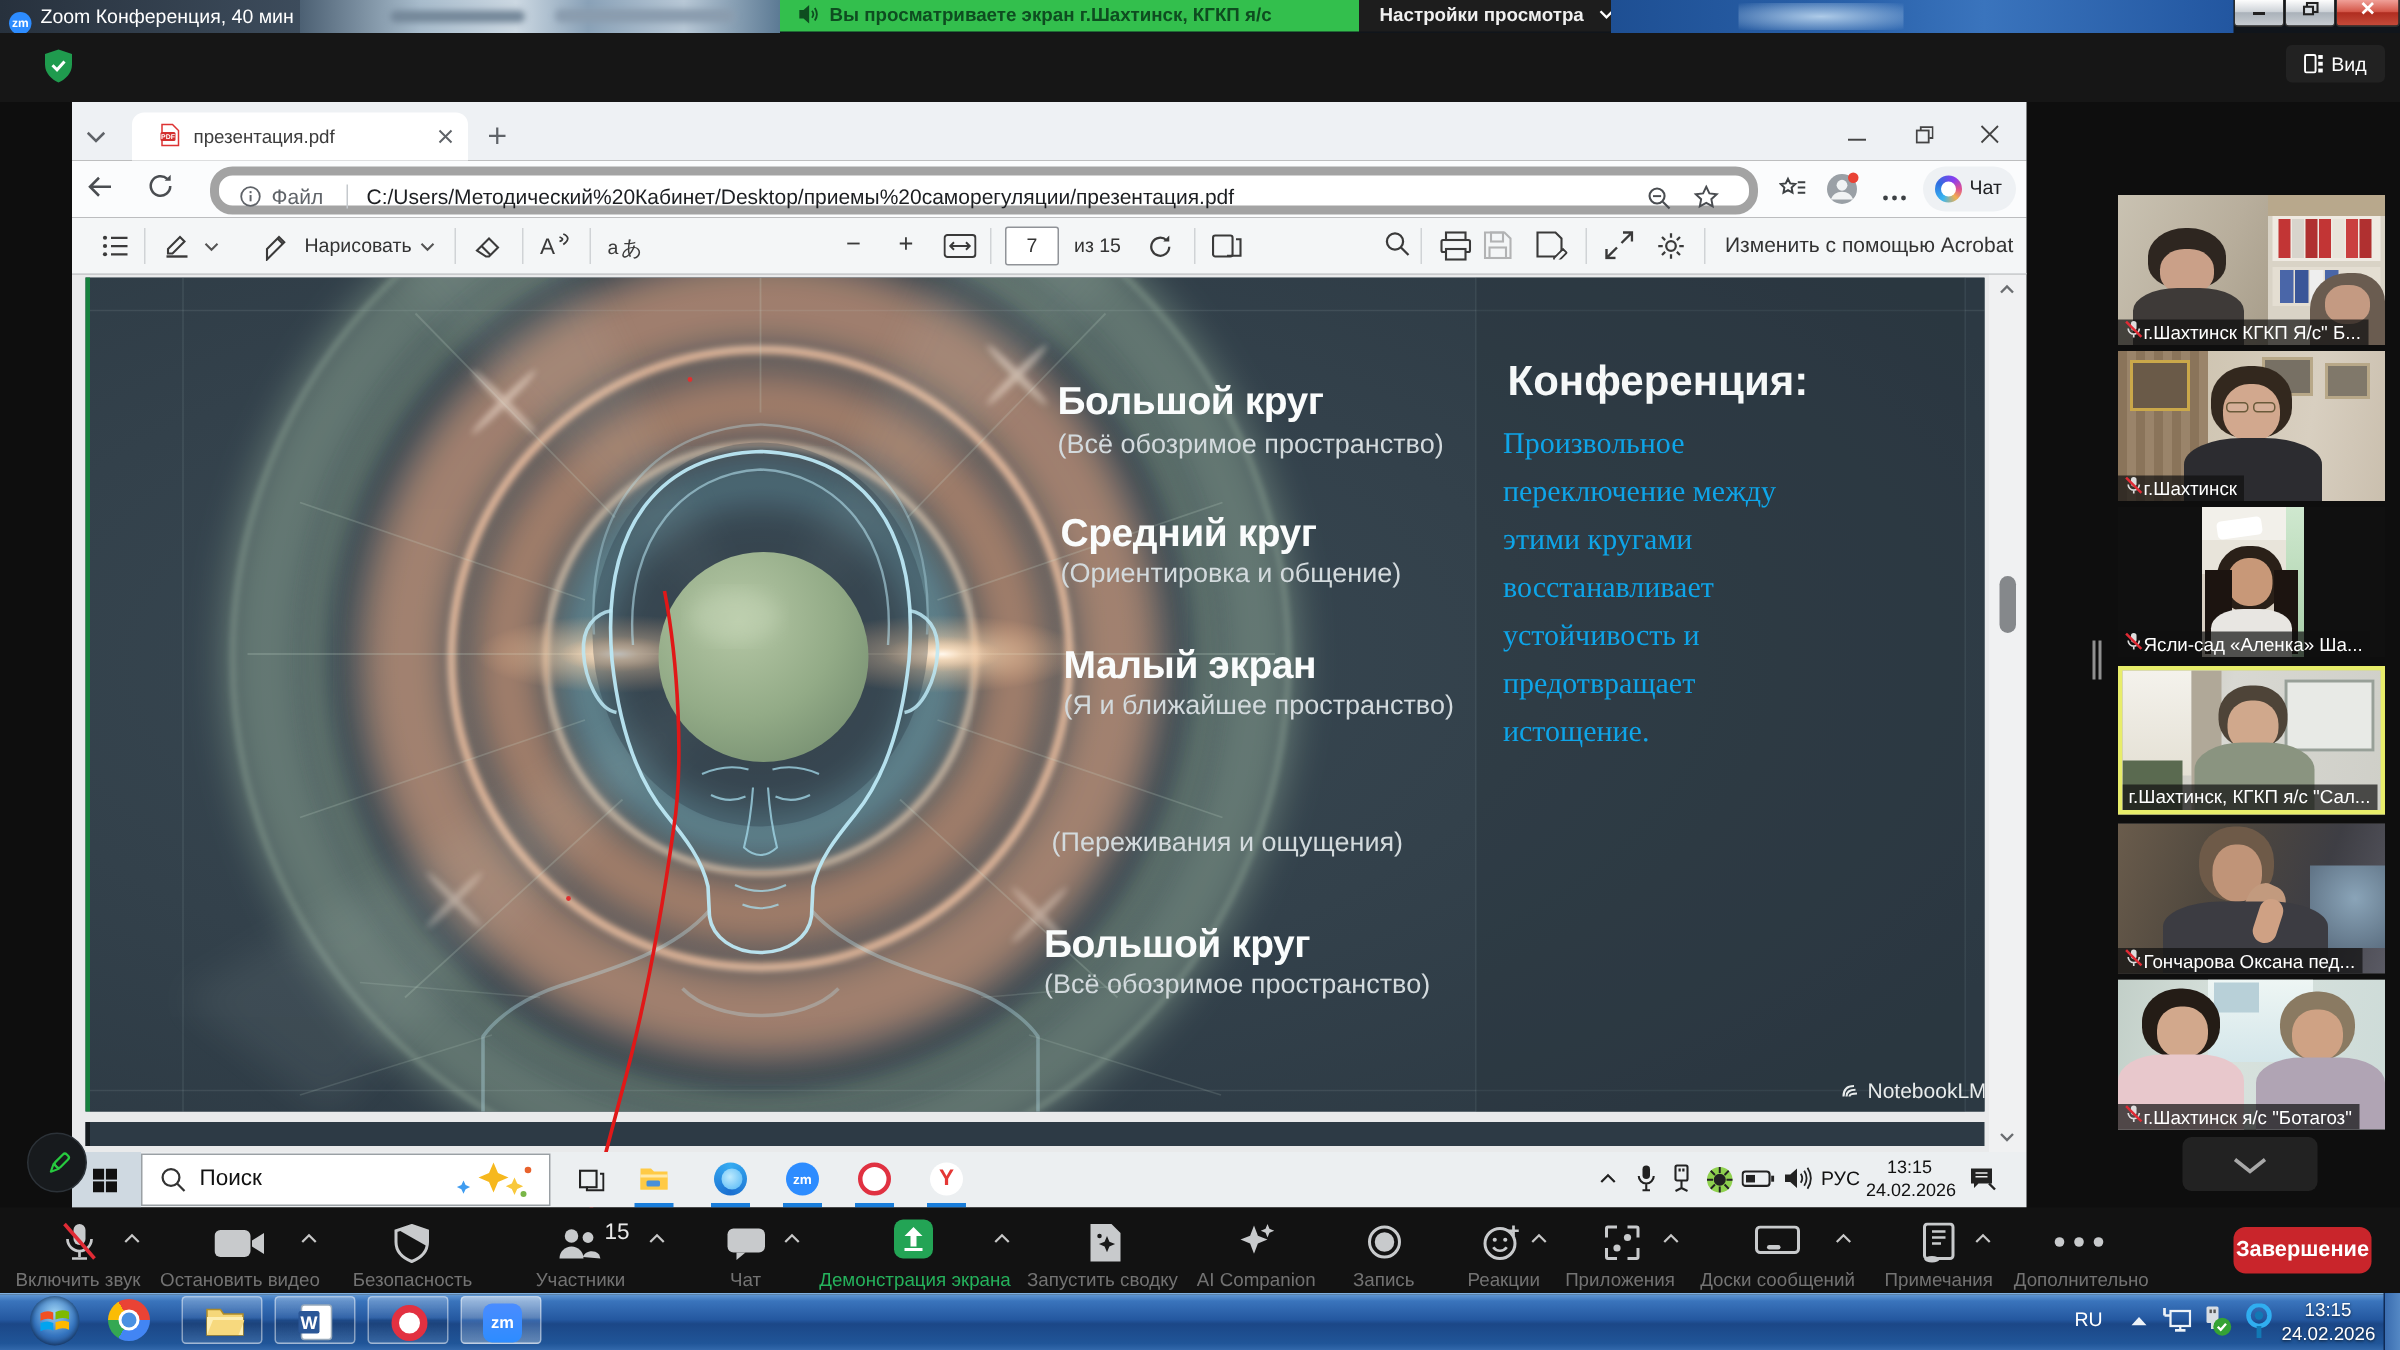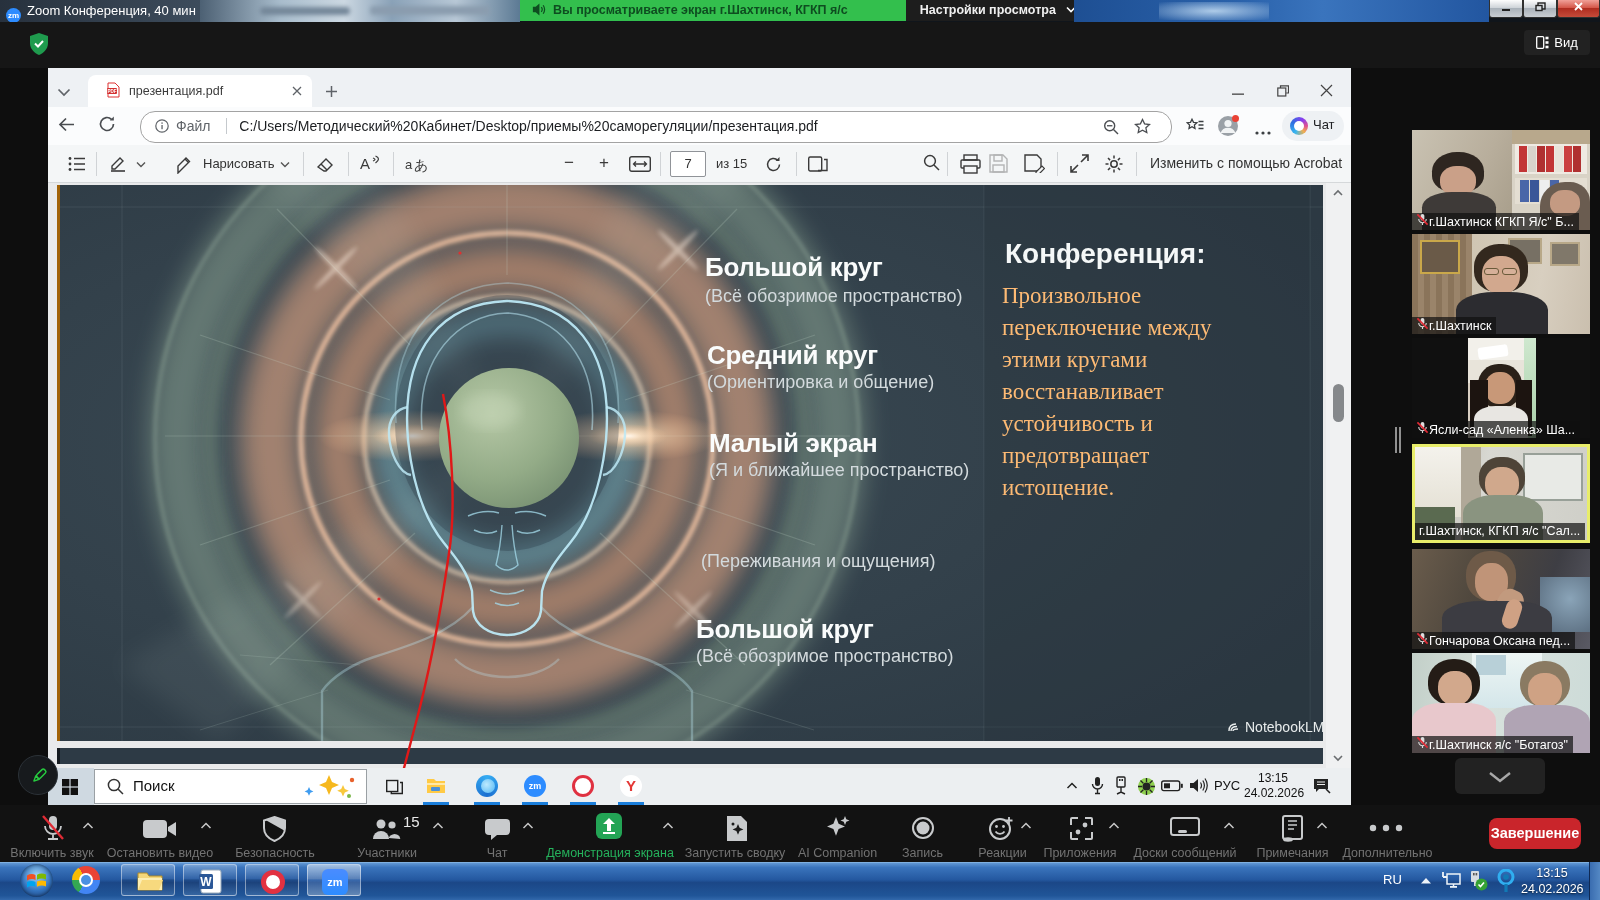--- a/index.html
+++ b/index.html
@@ -16,26 +16,26 @@
 #tb-blur2 .blob{position:absolute;left:85px;top:2px;width:110px;height:18px;background:radial-gradient(ellipse at center,#aecbe8,rgba(140,175,215,0));}
 .capbtn{top:0;height:18px;background:linear-gradient(#fdfdfd,#cfd4d9 45%,#aab2ba 50%,#c8cdd2);border:1px solid #30302f;border-top:none;border-radius:0 0 3px 3px;color:#222;font-size:11px;text-align:center;line-height:16px;font-weight:bold;}
 #cap-close{background:linear-gradient(#f0a098,#d4584a 45%,#b02d20 50%,#c44b3a);color:#fff;}
 
 #menubar{top:22px;left:0;width:1600px;height:46px;background:#161616;}
 #vidbtn{top:30px;left:1524px;width:66px;height:25px;background:#222;border-radius:4px;color:#fff;font-size:13px;line-height:25px;text-align:center;}
 
 #tabstrip{top:68px;left:48px;width:1303px;height:39px;background:#eef1f4;}
 #tab{top:75px;left:88px;width:224px;height:32px;background:#fff;border-radius:8px 8px 0 0;color:#3c3c3c;font-size:12.5px;line-height:32px;}
 #addrbar{top:107px;left:48px;width:1303px;height:38px;background:#fbfcfd;}
-#urlpill{top:111px;left:140px;width:1032px;height:32px;background:#fff;border:1px solid #a3a3a3;border-radius:15px;color:#202124;font-size:14px;line-height:28px;}
+#urlpill{top:111px;left:140px;width:1032px;height:32px;background:#fff;border:6px solid #a3a3a3;border-radius:15px;color:#202124;font-size:14px;line-height:28px;}
 #pdfbar{top:145px;left:48px;width:1303px;height:38px;background:#f4f6f7;border-bottom:1px solid #d5d8da;color:#3a3a3a;}
 #pdfarea{top:183px;left:48px;width:1278px;height:585px;background:#e9eaeb;}
 #scrollbar{top:183px;left:1326px;width:25px;height:585px;background:#f0f1f2;}
 #thumbtrack{position:absolute;top:384px;left:1333px;width:11px;height:38px;background:#85888b;border-radius:6px;}
-#page7{top:185px;left:57px;width:1266px;height:556px;background:#32404b;overflow:hidden;border-left:3px solid #a16207;}
+#page7{top:185px;left:57px;width:1266px;height:556px;background:#32404b;overflow:hidden;border-left:3px solid #15803d;}
 #page8{top:748px;left:57px;width:1266px;height:16px;background:#2d3a45;border-left:3px solid #161b1f;}
 
 #w10bar{top:768px;left:48px;width:1303px;height:37px;background:#eceff1;}
 #w10left{position:absolute;top:0;left:0;width:46px;height:37px;background:#cfd9e1;}
 #w10search{position:absolute;top:1px;left:46px;width:273px;height:35px;background:#fff;border:1px solid #9aa0a4;color:#111;font-size:15px;}
 
 #zoombar{top:805px;left:0;width:1600px;height:57px;background:#121212;color:#ececec;}
 .zbtn{position:absolute;top:810px;text-align:center;color:#737373;font-size:12.5px;}
 #endbtn{position:absolute;left:1489px;top:818px;width:92px;height:31px;background:#c9252b;border-radius:8px;color:#fff;font-size:14.5px;font-weight:bold;line-height:31px;text-align:center;}
 
@@ -378,21 +378,21 @@
     <div class="abs" style="left:645px;top:101px;font-size:18px;color:#d3dadd;">(Всё обозримое пространство)</div>
     <div class="abs" style="left:647px;top:155px;font-size:26px;letter-spacing:-0.3px;font-weight:bold;color:#fafcfc;">Средний круг</div>
     <div class="abs" style="left:647px;top:187px;font-size:18px;color:#d3dadd;">(Ориентировка и общение)</div>
     <div class="abs" style="left:649px;top:243px;font-size:26px;letter-spacing:-0.3px;font-weight:bold;color:#fafcfc;">Малый экран</div>
     <div class="abs" style="left:649px;top:275px;font-size:18px;color:#d3dadd;">(Я и ближайшее пространство)</div>
     <div class="abs" style="left:641px;top:366px;font-size:18px;color:#d3dadd;">(Переживания и ощущения)</div>
     <div class="abs" style="left:636px;top:429px;font-size:26px;letter-spacing:-0.3px;font-weight:bold;color:#fafcfc;">Большой круг</div>
     <div class="abs" style="left:636px;top:461px;font-size:18px;color:#d3dadd;">(Всё обозримое пространство)</div>
 
     <div class="abs" style="left:945px;top:53px;font-size:28px;font-weight:bold;color:#f5f8f8;">Конференция:</div>
-    <div class="abs" style="left:942px;top:95px;font-size:23px;line-height:32px;color:#fdba74;font-family:'Liberation Serif',serif;white-space:nowrap;">Произвольное<br>переключение между<br>этими кругами<br>восстанавливает<br>устойчивость и<br>предотвращает<br>истощение.</div>
+    <div class="abs" style="left:942px;top:95px;font-size:20px;line-height:32px;color:#0ea5e9;font-family:'Liberation Serif',serif;white-space:nowrap;">Произвольное<br>переключение между<br>этими кругами<br>восстанавливает<br>устойчивость и<br>предотвращает<br>истощение.</div>
     <div class="abs" style="left:1167px;top:534px;font-size:14px;color:#e8ecec;white-space:nowrap;">
       <svg width="15" height="12" viewBox="0 0 15 12" style="vertical-align:-1px;margin-right:3px;">
           <path d="M2 10 Q2 3 9 3 M4 10 Q4 5.5 10 5.5 M6 10 Q6 8 11 8" stroke="#e8ecec" stroke-width="1.4" fill="none"></path>
         </svg>NotebookLM</div>
   </div>
   <div class="abs" id="page8"></div>
 
   <svg class="abs" style="top:0;left:0;" width="1600" height="900" viewBox="0 0 1600 900">
     <path d="M443 394 C452 440 456 510 449 553 C441 610 431 668 414 730 C408 752 400 784 394 806" stroke="#e01818" stroke-width="2.4" fill="none"></path>
   </svg>

